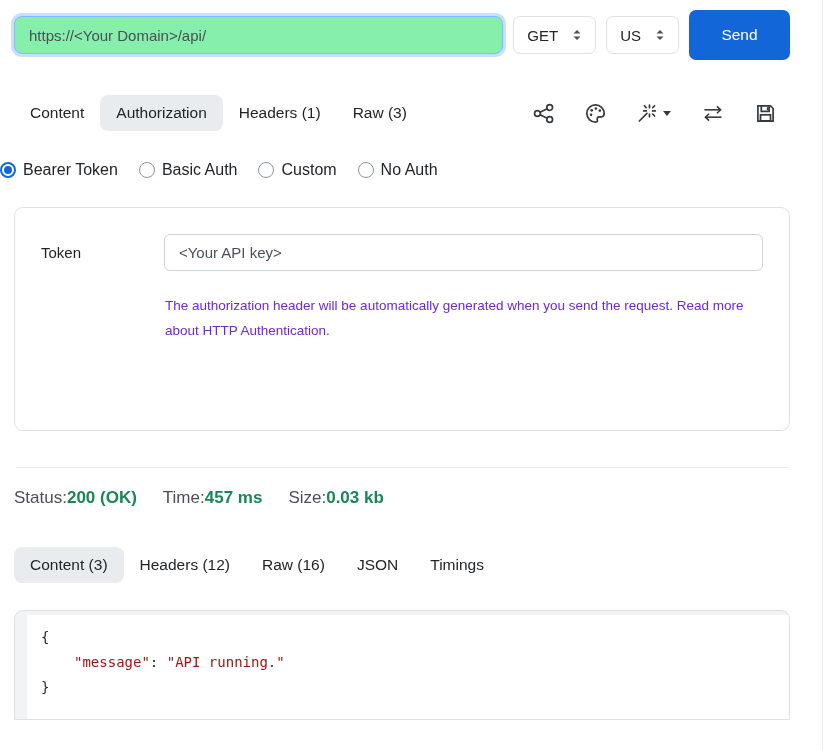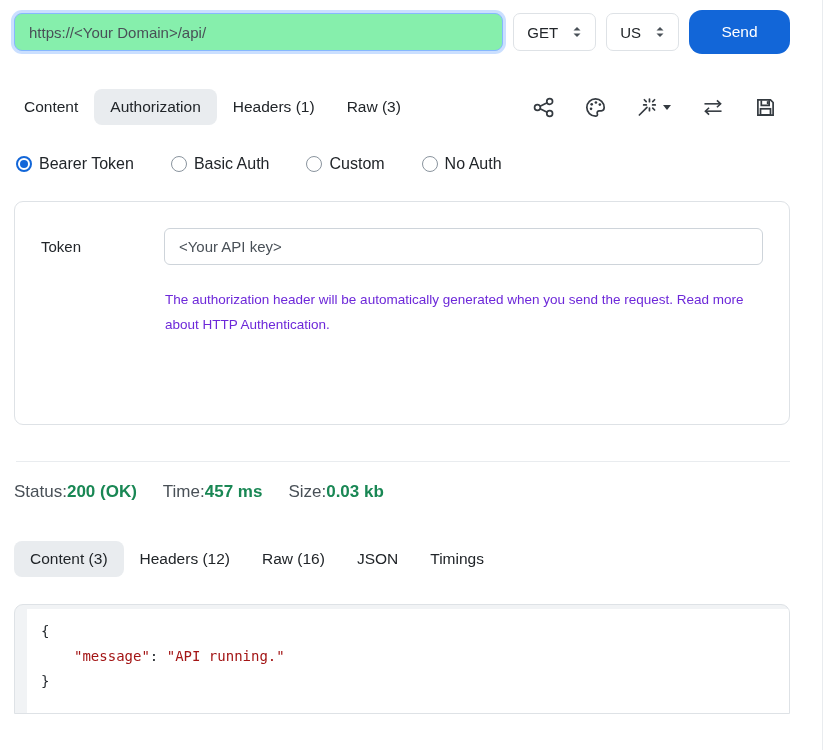--- a/index.html
+++ b/index.html
@@ -8,36 +8,36 @@
   .page { position:relative; width:837px; height:750px; background:#fff; }
   .vline { position:absolute; left:822px; top:0; width:1px; height:750px; background:#e9ecef; }
 
   
   .request-bar { display:flex; align-items:center; padding:10px 47px 0 14px; gap:10px; }
   .url-input { flex:1; height:38px; border:1px solid #86b7fe; border-radius:8px;
     box-shadow:0 0 0 3px rgba(13,110,253,.22); padding:0 14px; font-size:15px; color:#495057;
     font-family:"Liberation Sans",sans-serif; outline:none; background:#86efac; }
   .select-box { height:38px; display:flex; align-items:center; gap:14px; padding:0 13px;
     border:1px solid #dee2e6; border-radius:7px; background:#fff; font-size:15px; color:#212529; cursor:pointer; }
-  .send-btn { width:101px; height:44px; border:none; border-radius:13px; background:#1266d8;
+  .send-btn { width:101px; height:50px; border:none; border-radius:7px; background:#1266d8;
     color:#fff; font-size:15.5px; font-family:"Liberation Sans",sans-serif; cursor:pointer; }
 
   
   .tabs-row { display:flex; align-items:center; justify-content:space-between; margin-top:35px;
-    padding:0 61px 0 8px; }
+    padding:0 61px 0 14px; }
   .tabs { display:flex; align-items:center; }
   .tab { padding:9px 16px; font-size:15.5px; color:#212529; border-radius:8px; cursor:pointer; }
   .tab.active { background:#e9ecef; }
   .icon-group { display:flex; align-items:center; gap:31px; }
   .icon-btn { display:flex; align-items:center; cursor:pointer; }
   .caret-down { width:0; height:0; border-left:4.5px solid transparent; border-right:4.5px solid transparent;
     border-top:5.5px solid #343a40; margin-left:5px; }
 
   
-  .auth-radios { display:flex; align-items:center; margin-top:30px; padding-left:16px; gap:37px; }
+  .auth-radios { display:flex; align-items:center; margin-top:30px; gap:21px; }
   .radio-option { display:flex; align-items:center; gap:7px; cursor:pointer; font-size:16px; color:#212529; }
   .radio { width:16px; height:16px; border-radius:50%; border:1px solid #8a949e; background:#fff; flex:none; }
   .radio.selected { border:2px solid #1266d8; position:relative; }
   .radio.selected::after { content:""; position:absolute; inset:2px; border-radius:50%; background:#1266d8; }
 
   
   .token-panel { margin:28px 47px 0 14px; height:224px; border:1px solid #dee2e6; border-radius:9px;
     padding:26px; background:#fff; }
   .token-row { display:flex; align-items:center; }
   .token-label { width:124px; font-size:15px; color:#212529; }

